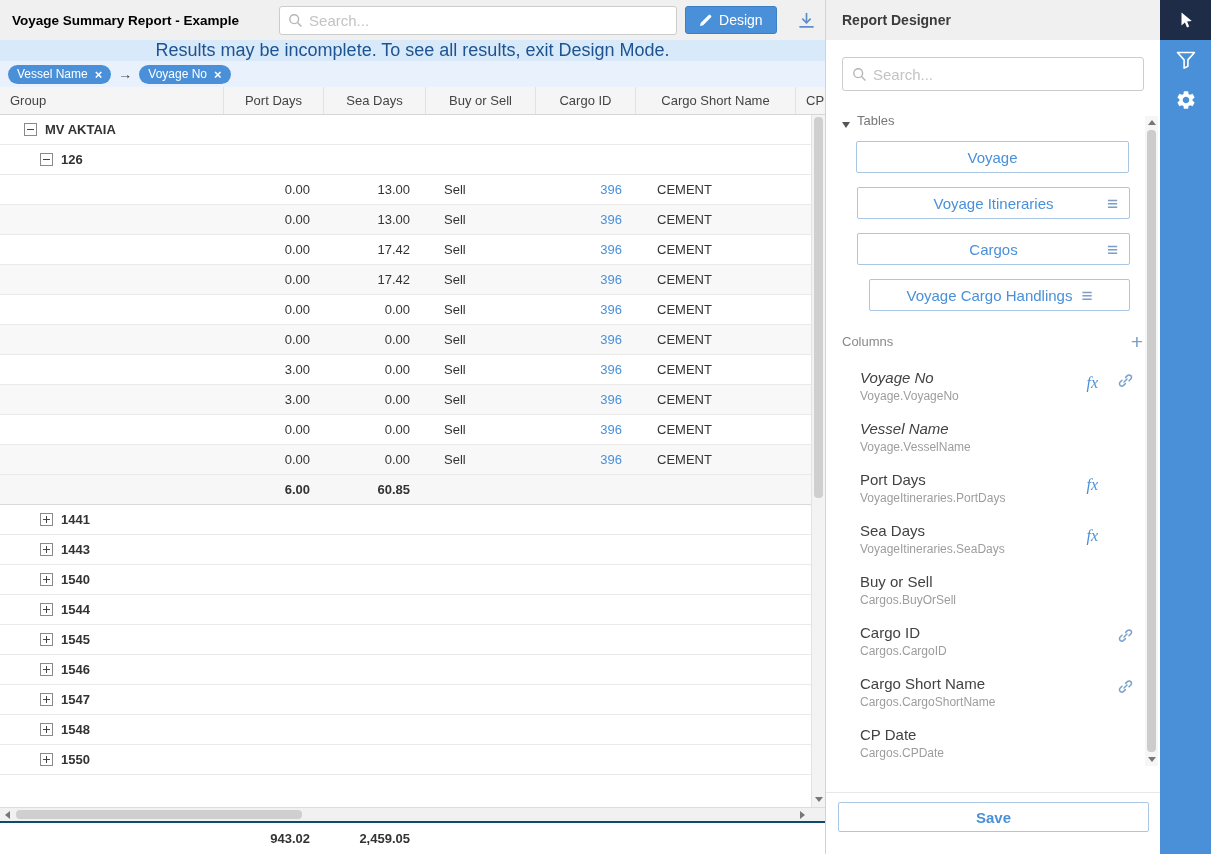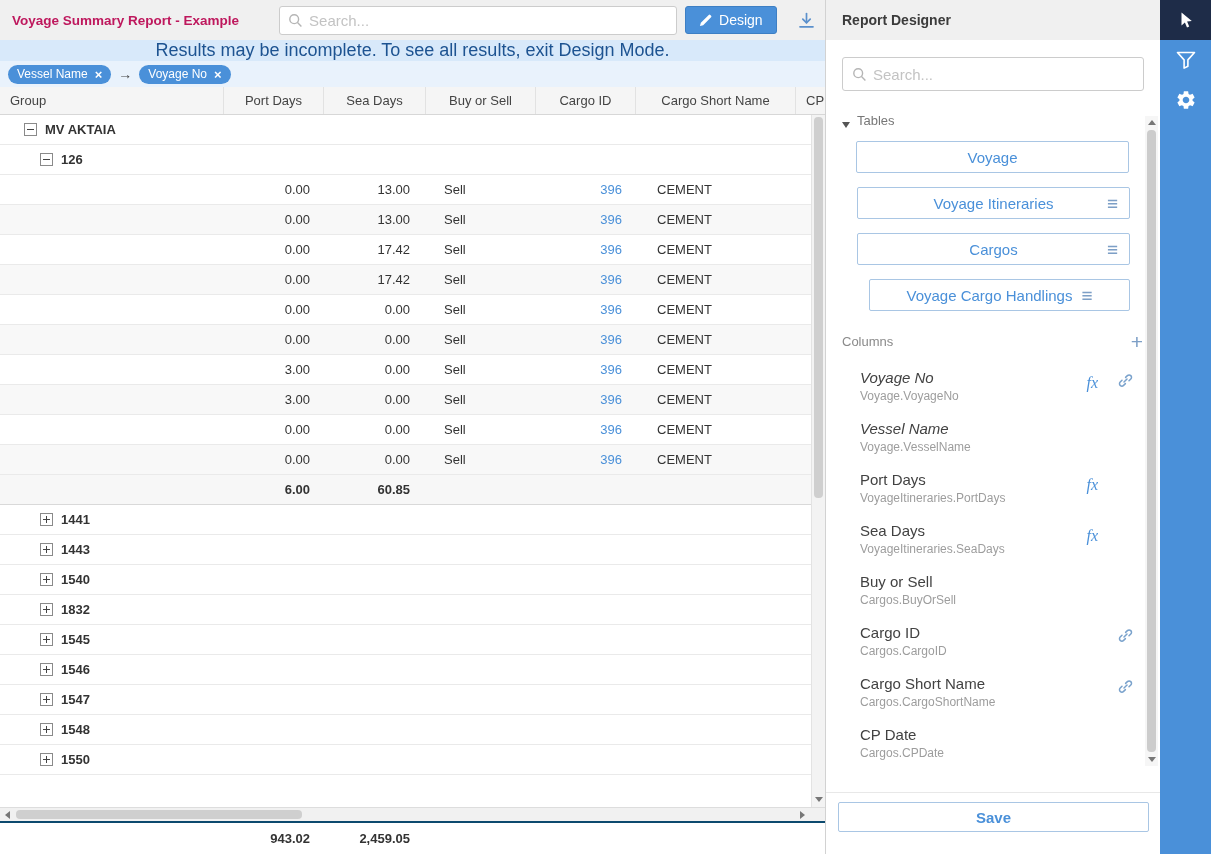--- a/index.html
+++ b/index.html
@@ -3,21 +3,21 @@
 <meta charset="utf-8">
 <style>
   * { margin:0; padding:0; box-sizing:border-box; }
   html,body { width:1211px; height:854px; overflow:hidden; }
   body { font-family:"Liberation Sans","DejaVu Sans",sans-serif; font-size:13px; color:#333; background:#fff; }
   .app { display:flex; width:1211px; height:854px; }
 
   
   .main { width:825px; min-width:825px; display:flex; flex-direction:column; background:#fff; }
   .topbar { height:40px; background:#f0f0f0; display:flex; align-items:center; padding-left:12px; flex:none; }
-  .title { font-weight:bold; font-size:13.5px; color:#be185d; white-space:nowrap; }
+  .title { font-weight:bold; font-size:13.5px; color:#000000; white-space:nowrap; }
   .search-box { display:flex; align-items:center; width:398px; height:29px; background:#fff; border:1px solid #ccc; border-radius:3px; margin-left:40px; padding:0 8px; flex:none; }
   .search-box svg { flex:none; margin-right:6px; }
   .search-box input { border:0; outline:0; flex:1; font-size:15px; color:#333; background:transparent; font-family:inherit; min-width:0; }
   .search-box input::placeholder { color:#c3c3c3; }
   .design-btn { margin-left:8px; height:28px; padding:0 13px; background:#4a90d9; color:#fff; border:1px solid #3d7fc4; border-radius:3px; font-size:14px; display:flex; align-items:center; gap:7px; font-family:inherit; cursor:pointer; flex:none; }
   .download-btn { margin-left:16px; width:28px; height:28px; display:flex; align-items:center; justify-content:center; background:transparent; border:0; cursor:pointer; flex:none; }
 
   .notice { height:21px; line-height:21px; background:#d8e9fa; color:#1d5391; font-size:18px; text-align:center; flex:none; }
 
   .chips-row { height:26px; background:#e9f2fc; display:flex; align-items:center; padding-left:8px; gap:7px; flex:none; }
@@ -319,21 +319,21 @@
         </div>
       <div class="row">
           <div class="cell col-group group-cell ind2">
             <span class="toggle plus"></span>
             <span>1540</span>
           </div>
         </div>
       <div class="row">
           <div class="cell col-group group-cell ind2">
             <span class="toggle plus"></span>
-            <span>1832</span>
+            <span>1544</span>
           </div>
         </div>
       <div class="row">
           <div class="cell col-group group-cell ind2">
             <span class="toggle plus"></span>
             <span>1545</span>
           </div>
         </div>
       <div class="row">
           <div class="cell col-group group-cell ind2">

